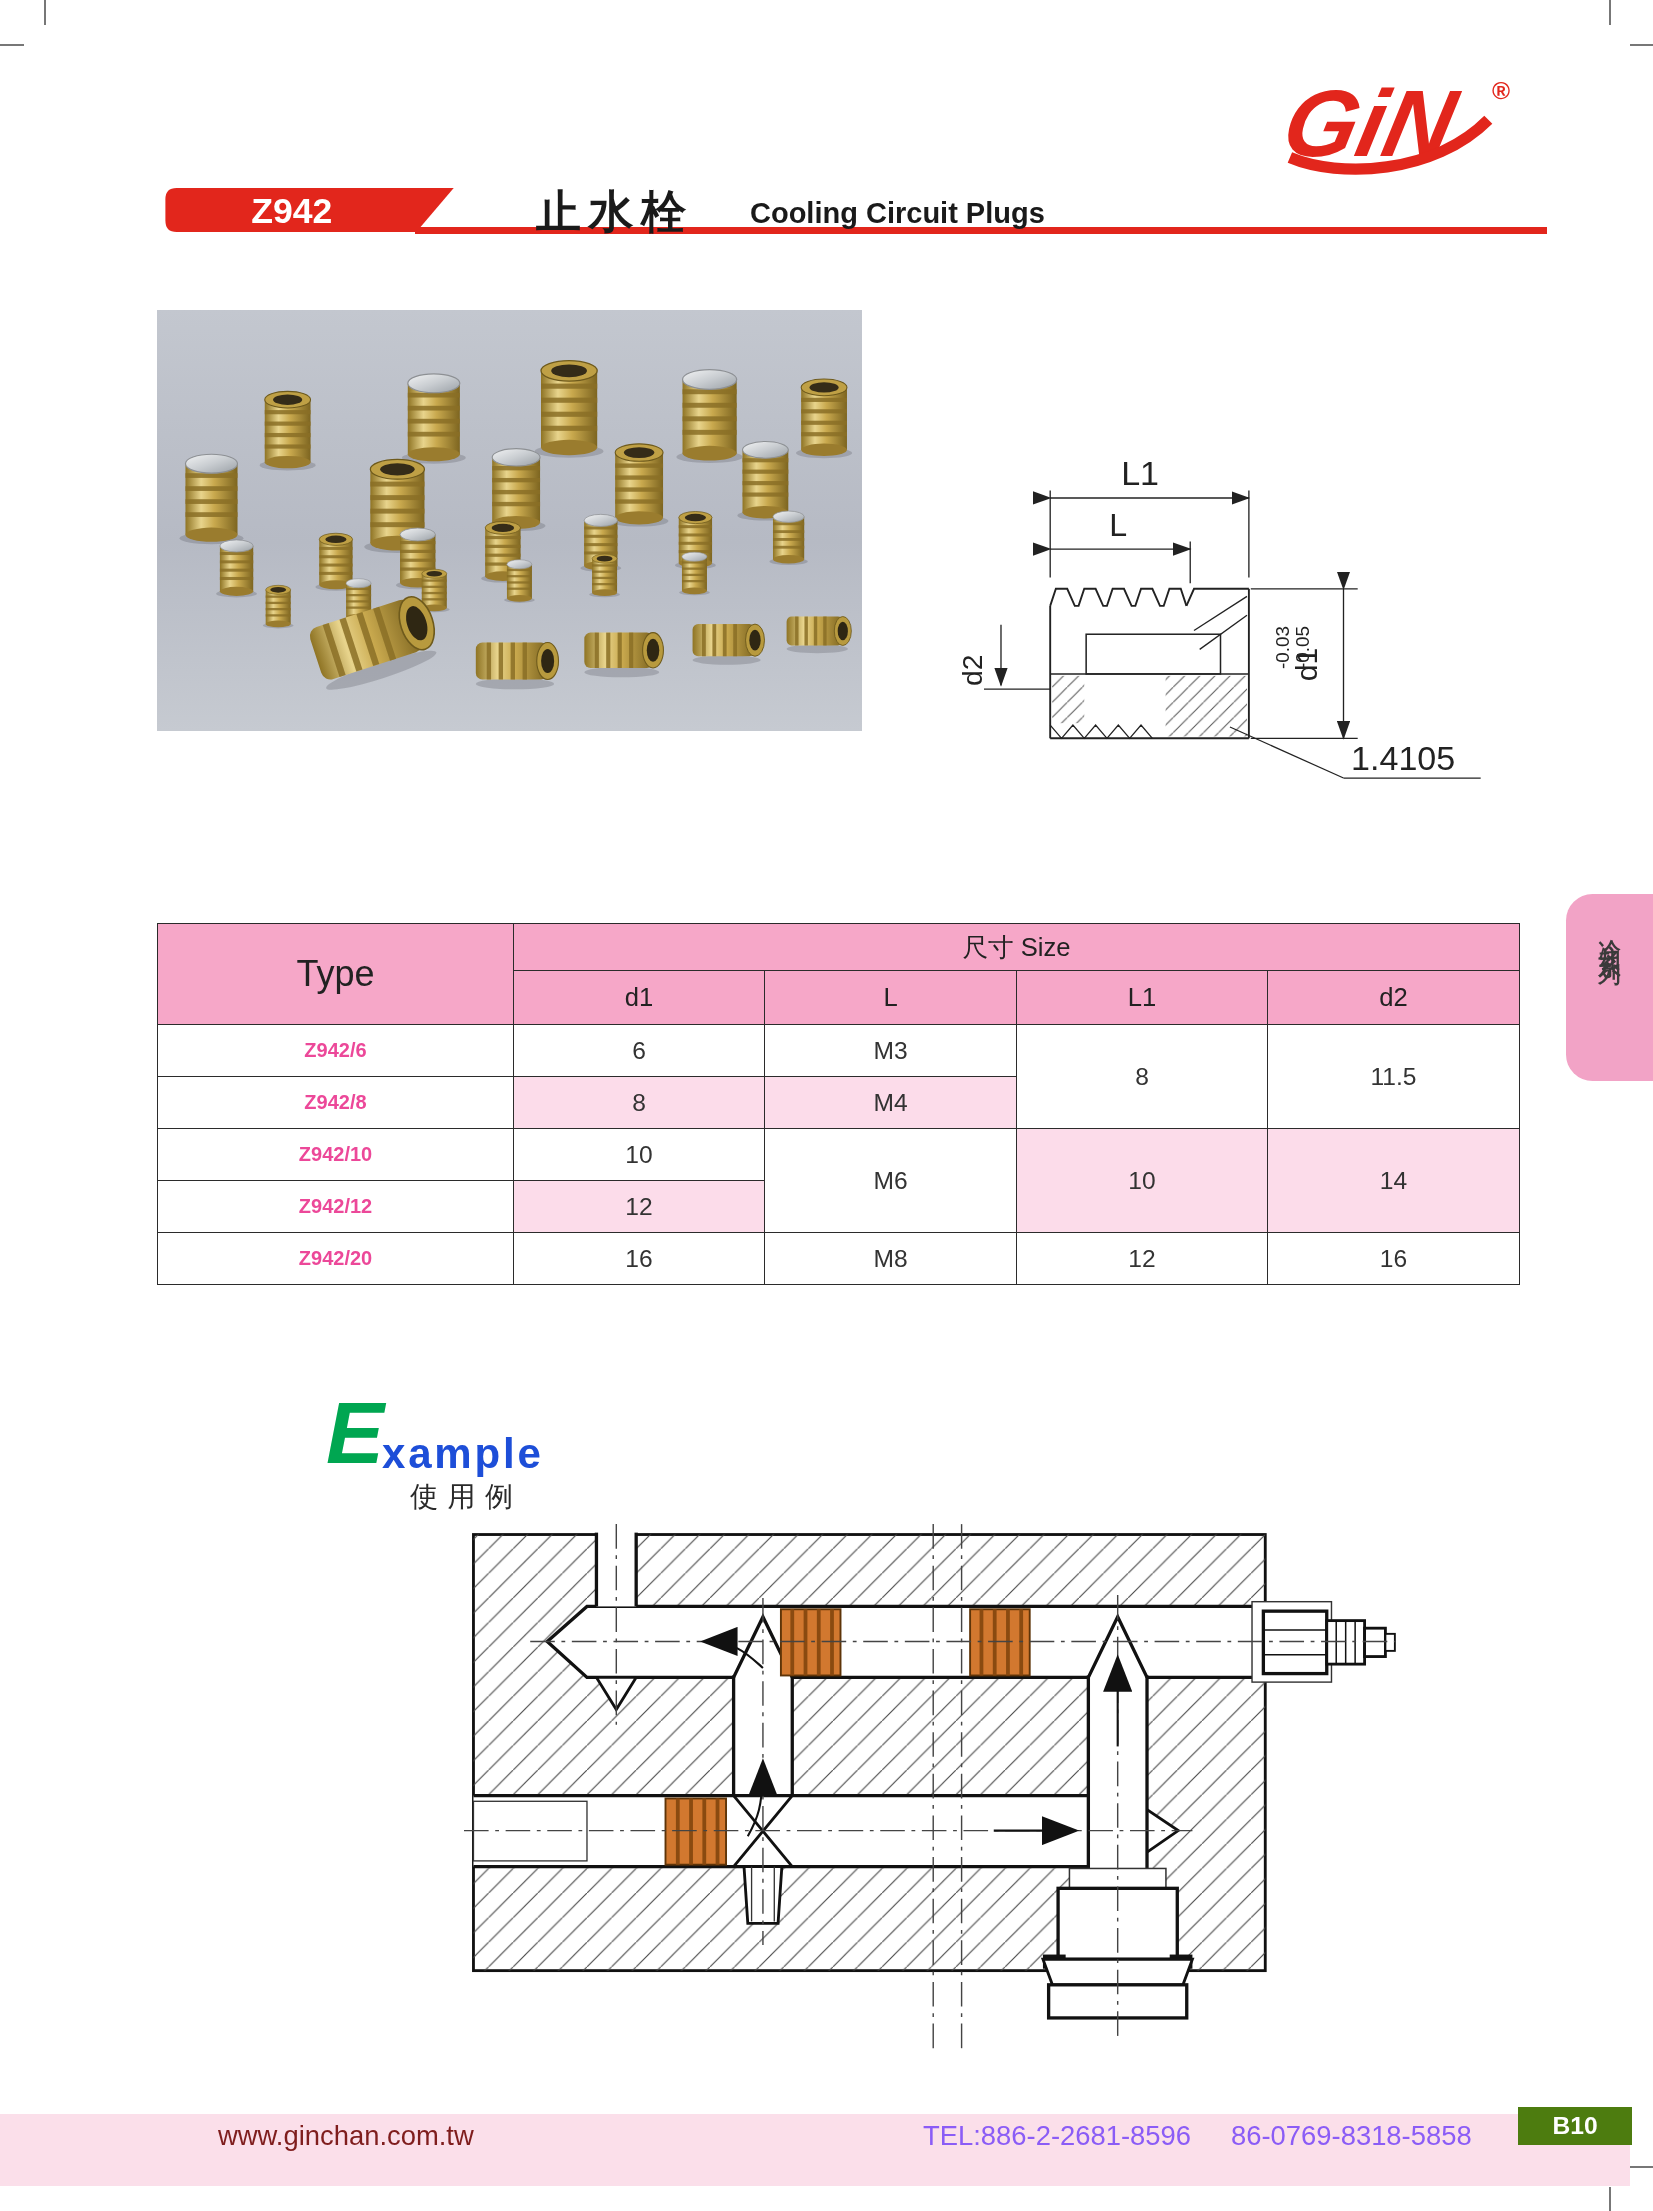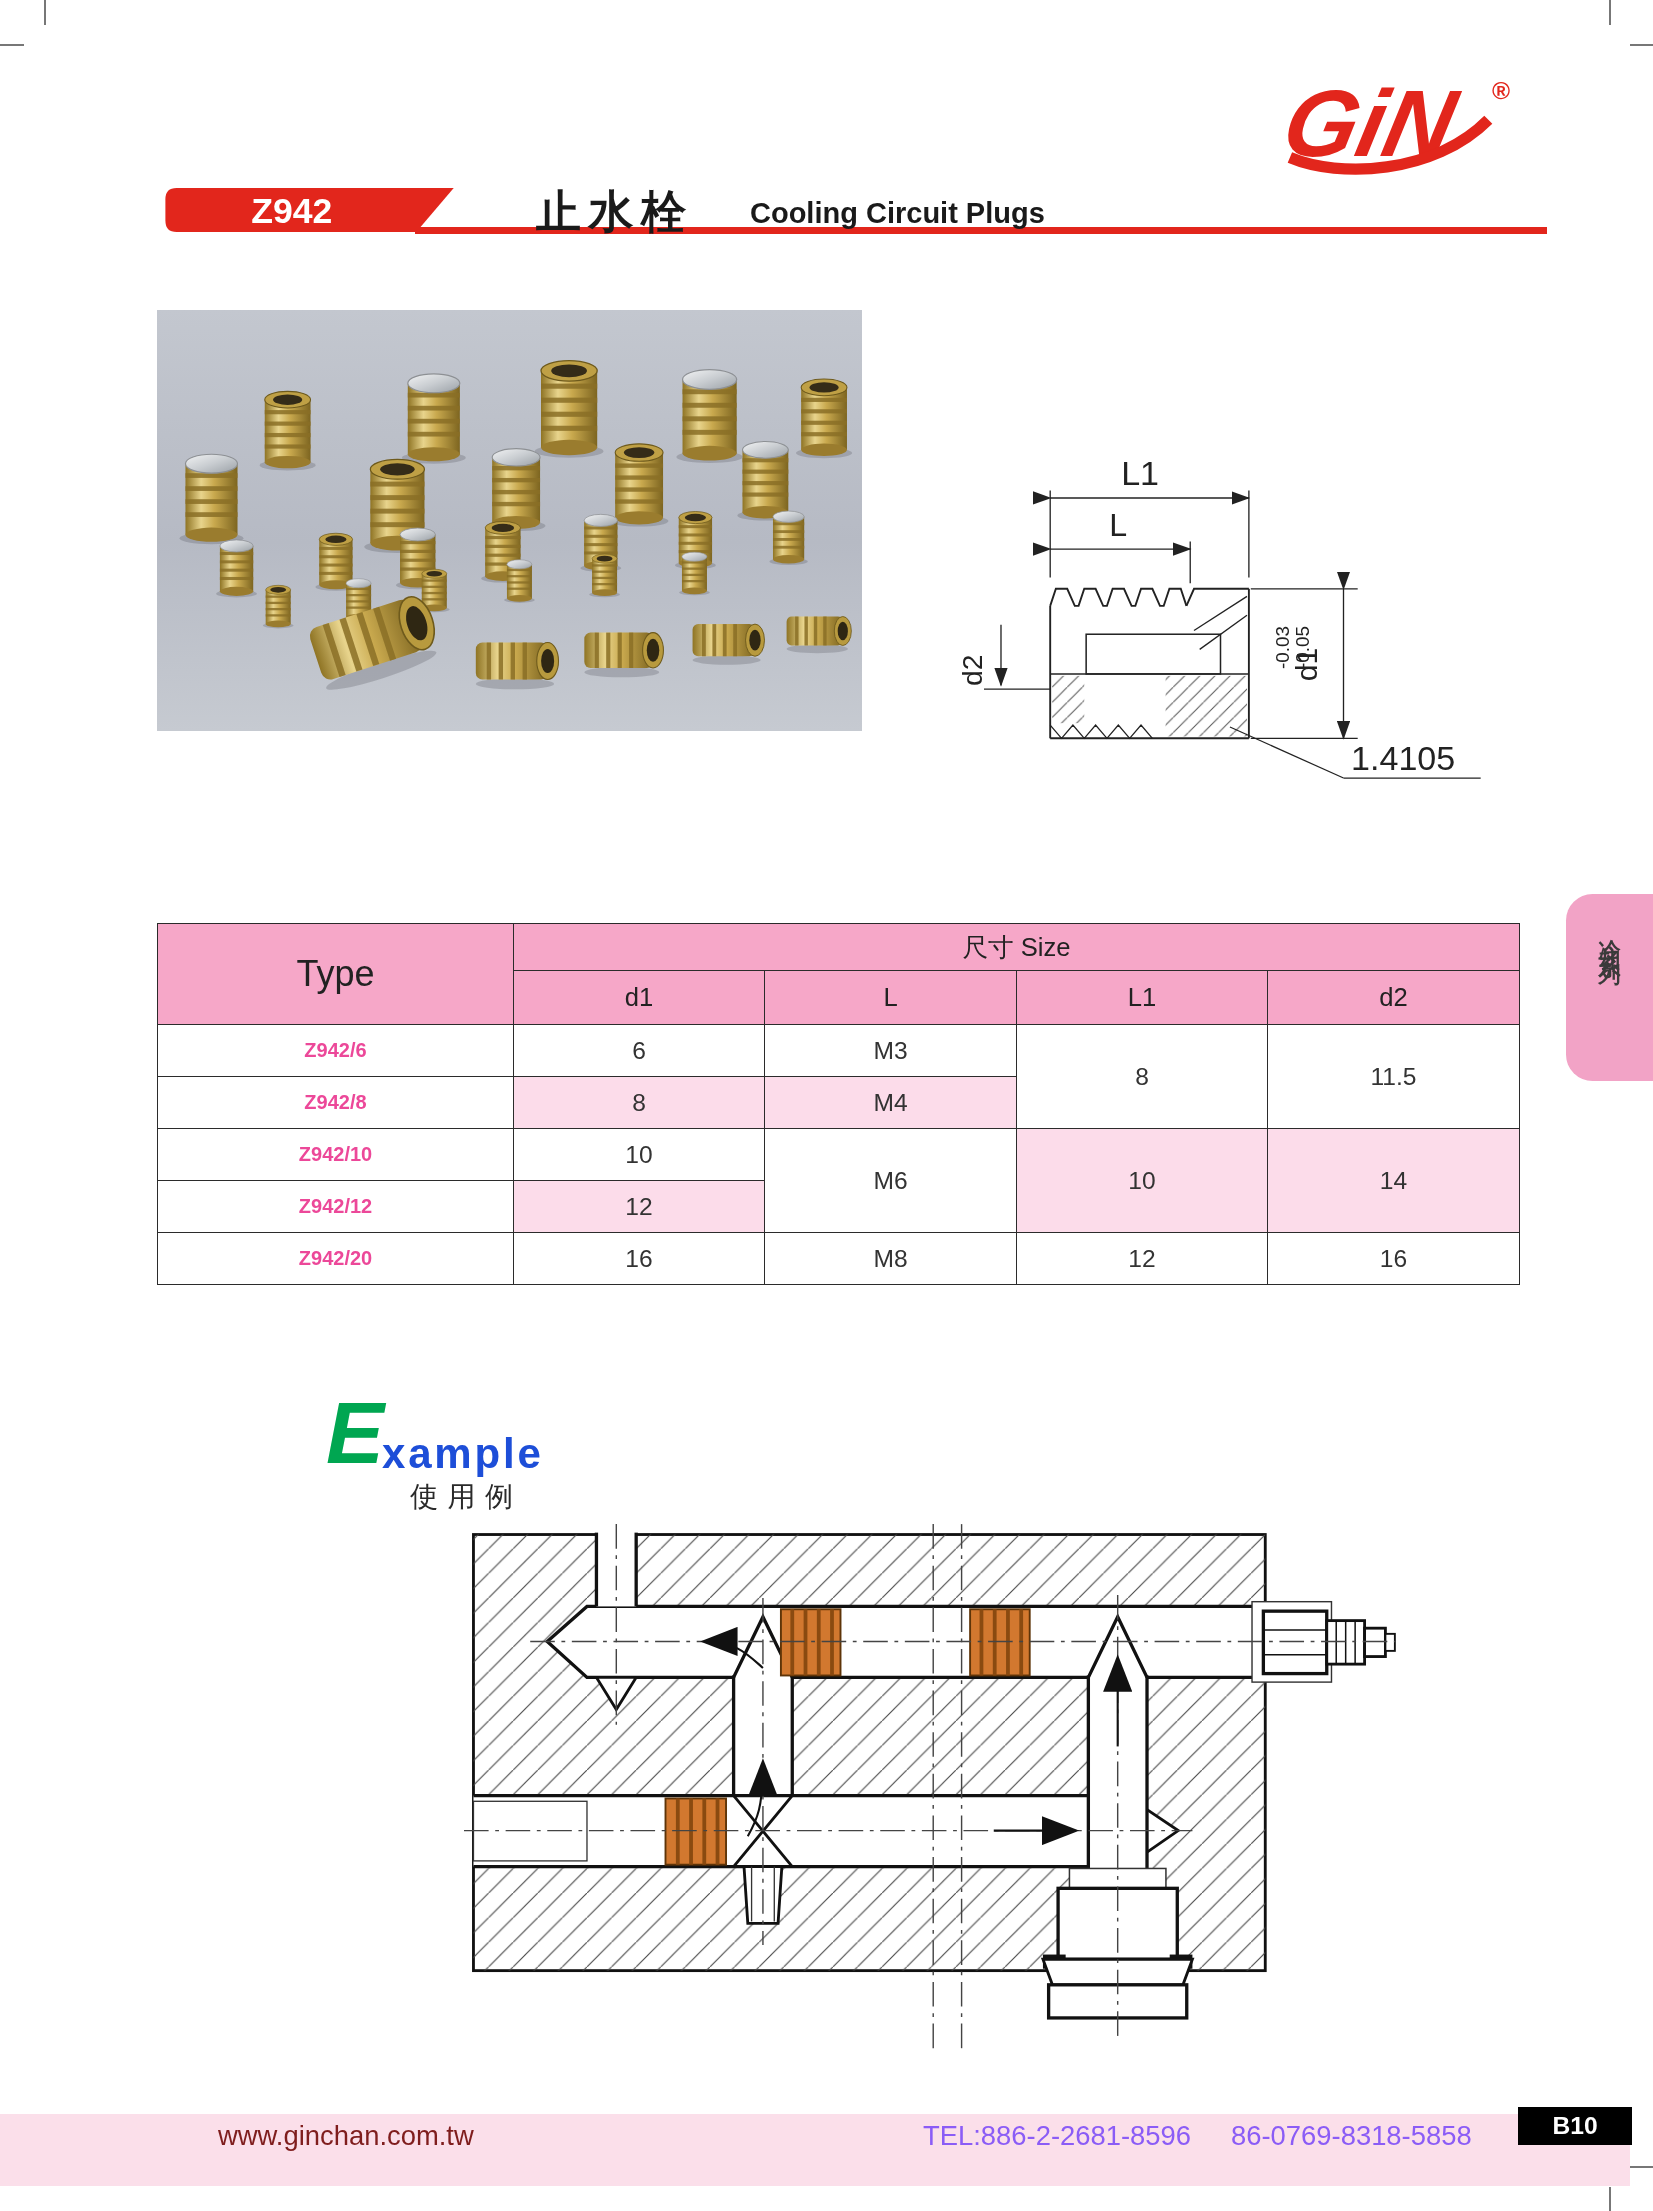--- a/index.html
+++ b/index.html
@@ -32,21 +32,21 @@
   
   .ex-initial{position:absolute;left:326px;top:1389px;font-size:87px;line-height:1;
               font-style:italic;font-weight:bold;color:#00a651;}
   .ex-word{position:absolute;left:382px;top:1418px;font-size:42px;font-weight:bold;color:#1d4ed8;letter-spacing:2.8px;margin-top:12px;}
   .ex-sub{position:absolute;left:377px;top:1478px;font-size:28px;color:#2a2a2a;letter-spacing:9.5px;margin-left:33px;}
   
   .footer-band{position:absolute;left:0;top:2114px;width:1630px;height:72px;background:#fbdfea;}
   .footer-site{position:absolute;left:218px;top:2120px;font-size:27.4px;color:#7f1d1d;}
   .footer-tel{position:absolute;left:923px;top:2120px;font-size:27.4px;color:#8b5cf6;}
   .footer-tel .gap{display:inline-block;width:40px;}
-  .page-badge{position:absolute;left:1518px;top:2107px;width:114px;height:38px;background:#000000;
+  .page-badge{position:absolute;left:1518px;top:2107px;width:114px;height:38px;background:#4d7c0f;
               color:#fff;font-weight:bold;font-size:24.6px;text-align:center;line-height:38px;}
   svg text{font-family:"Liberation Sans","DejaVu Sans",sans-serif;}
 </style>
 </head>
 <body>
 
 <div class="mark" style="left:44px;top:0;width:1.9px;height:24.6px;"></div>
 <div class="mark" style="left:0;top:44px;width:24px;height:1.9px;"></div>
 <div class="mark" style="left:1609px;top:0;width:1.9px;height:24.6px;"></div>
 <div class="mark" style="left:1630px;top:44px;width:24px;height:1.9px;"></div>

